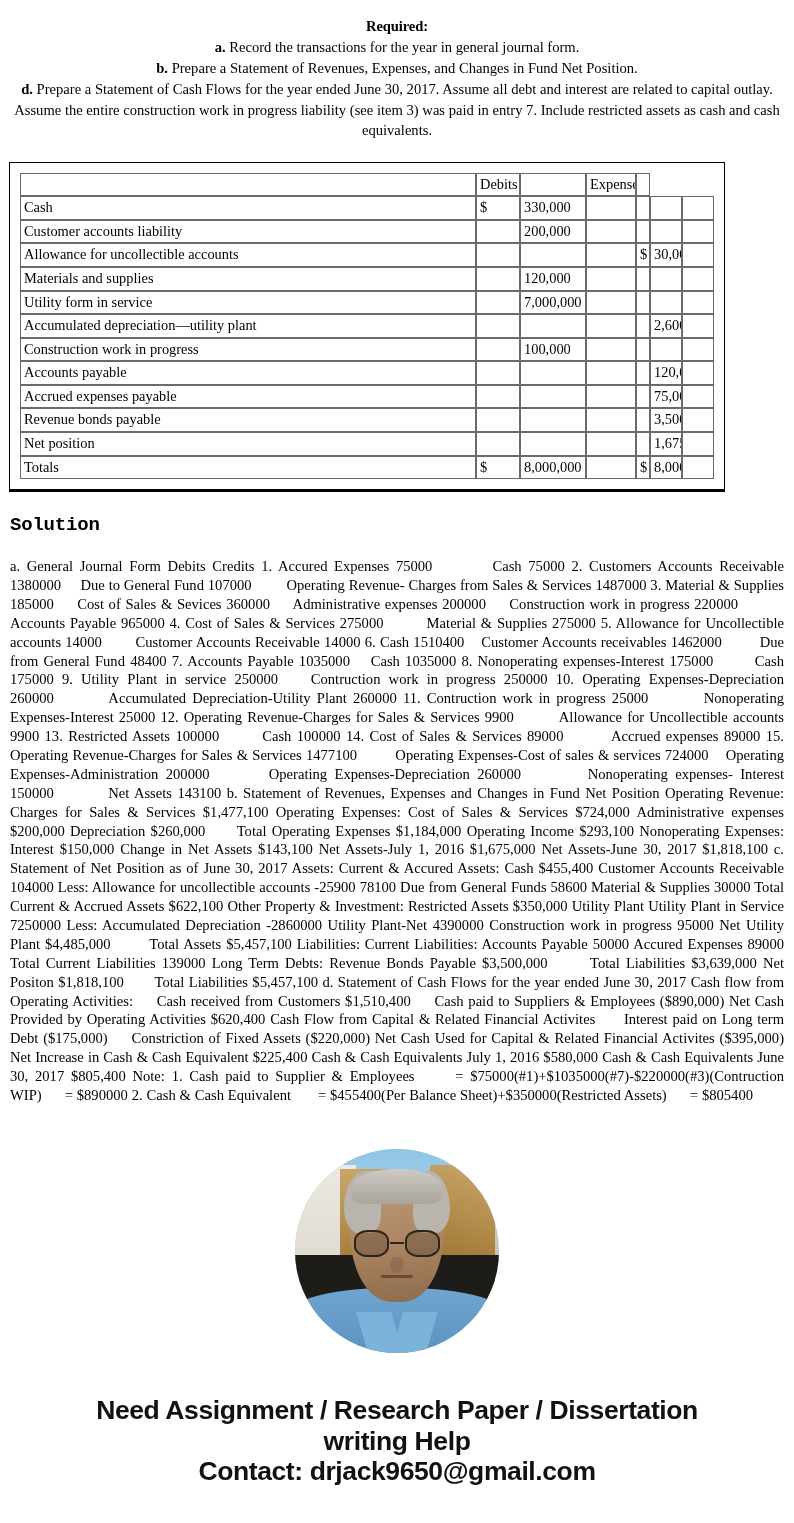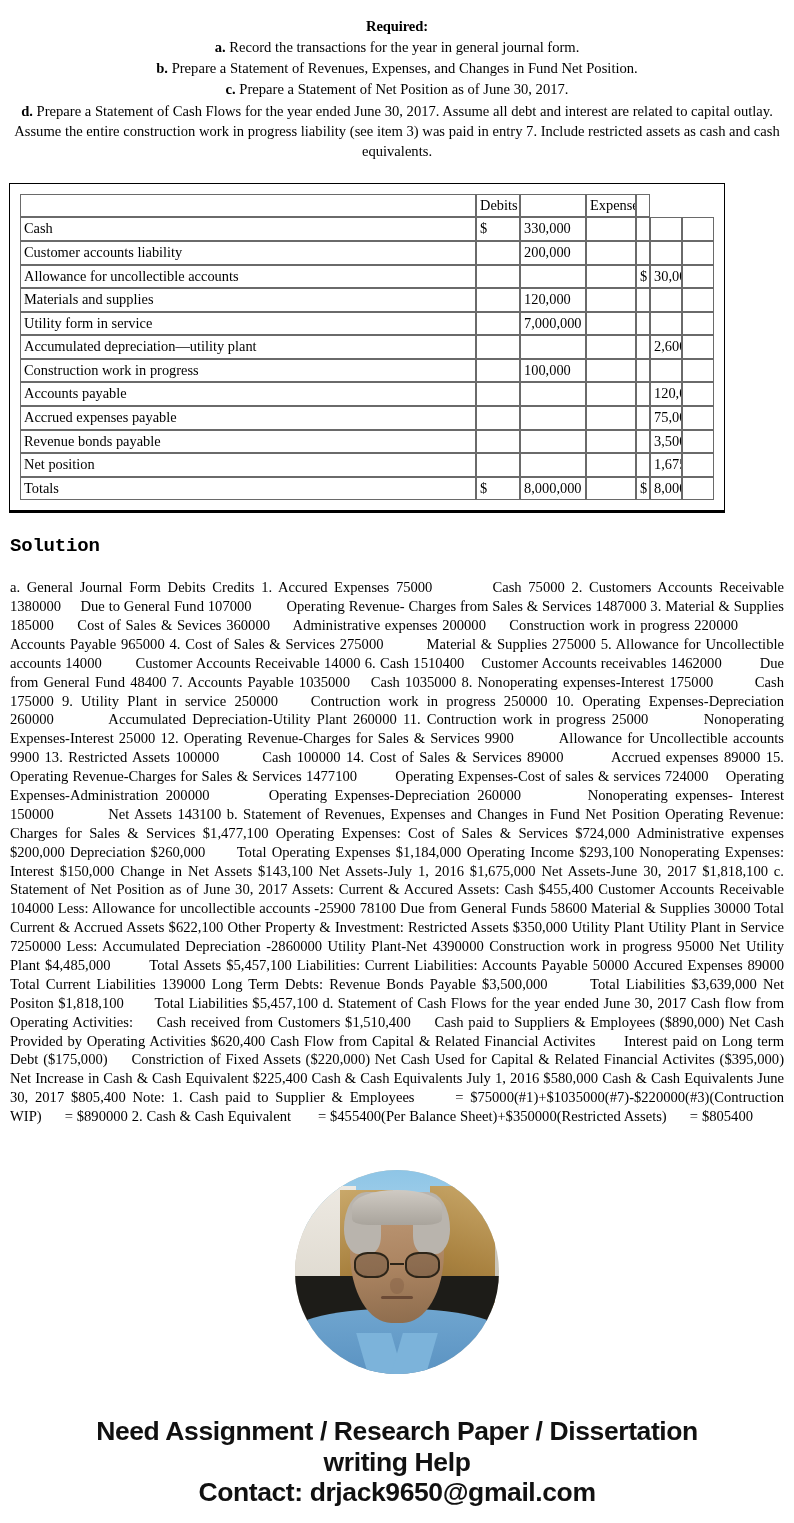--- a/index.html
+++ b/index.html
@@ -220,21 +220,20 @@
 
 <div class="page">
 
   <section class="required-block">
     <div class="required-title">Required:</div>
 
     <div class="req-line"><span class="req-marker">a.</span><span> Record the transactions for the year in general journal form.</span></div>
 
     <div class="req-line"><span class="req-marker">b.</span><span> Prepare a Statement of Revenues, Expenses, and Changes in Fund Net Position.</span></div>
 
-    <div class="req-line"><span class="req-marker">c.</span><span> Prepare a Statement of Net Position as of June 30, 2017.</span></div>
 
     <div class="req-para"><span class="req-marker">d.</span><span> Prepare a Statement of Cash Flows for the year ended June 30, 2017. Assume all debt and interest are related to capital outlay. Assume the entire construction work in progress liability (see item 3) was paid in entry 7. Include restricted assets as cash and cash equivalents.</span></div>
   </section>
 
   <div class="tb-wrap">
     <table class="tb">
       <tbody>
         <tr class="row-head">
           <td class="c-label"></td>
           <td class="c-dsym">Debits</td>

